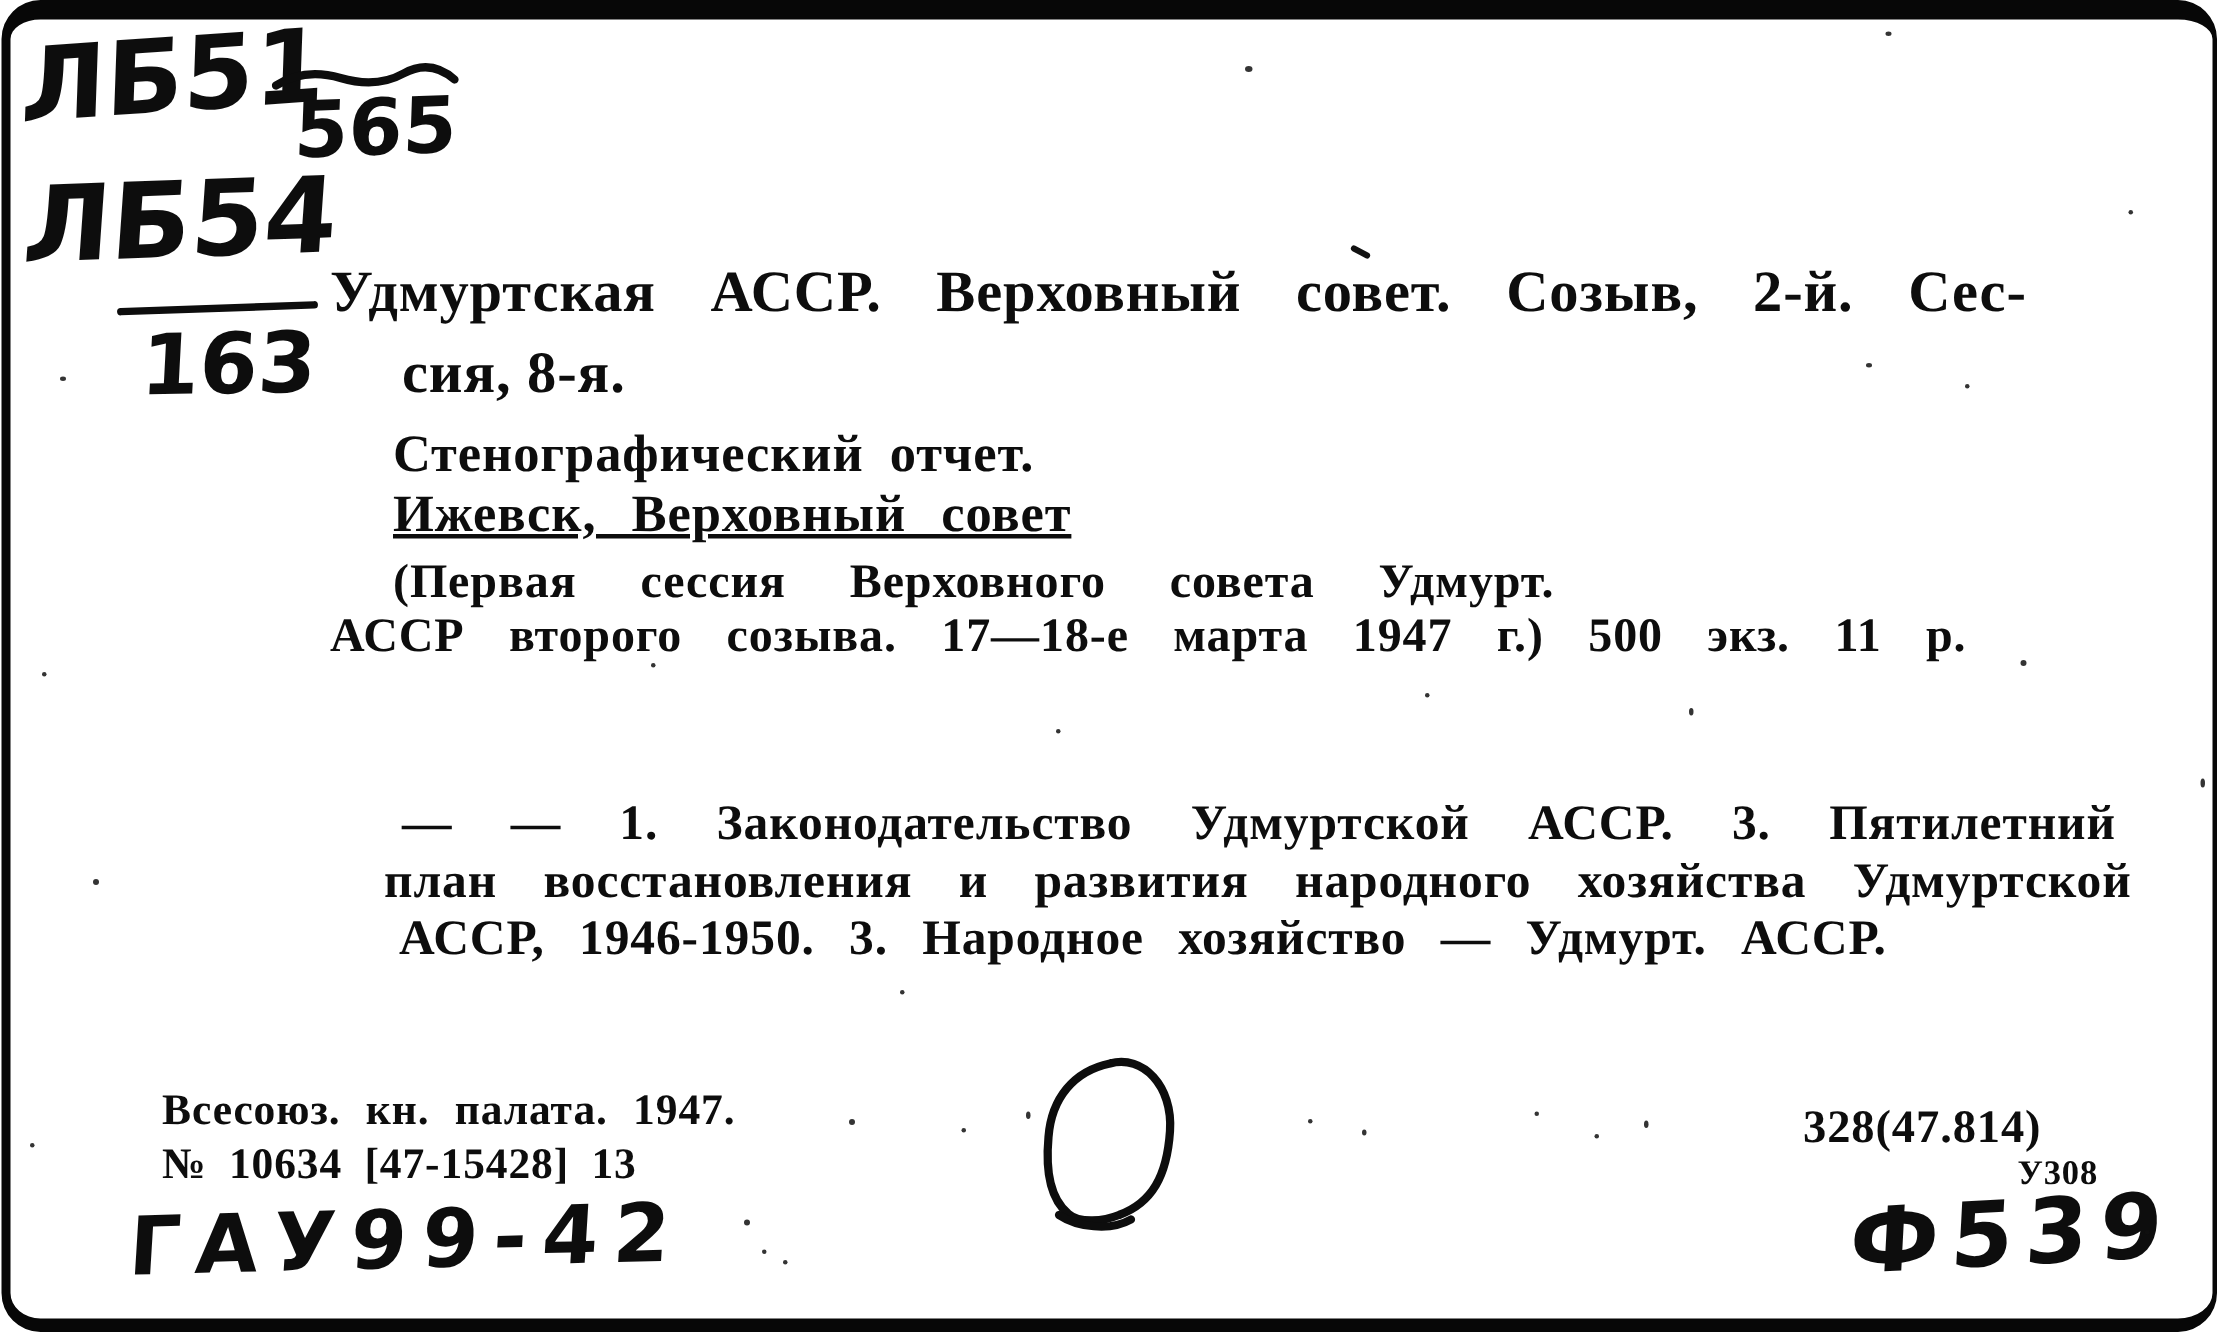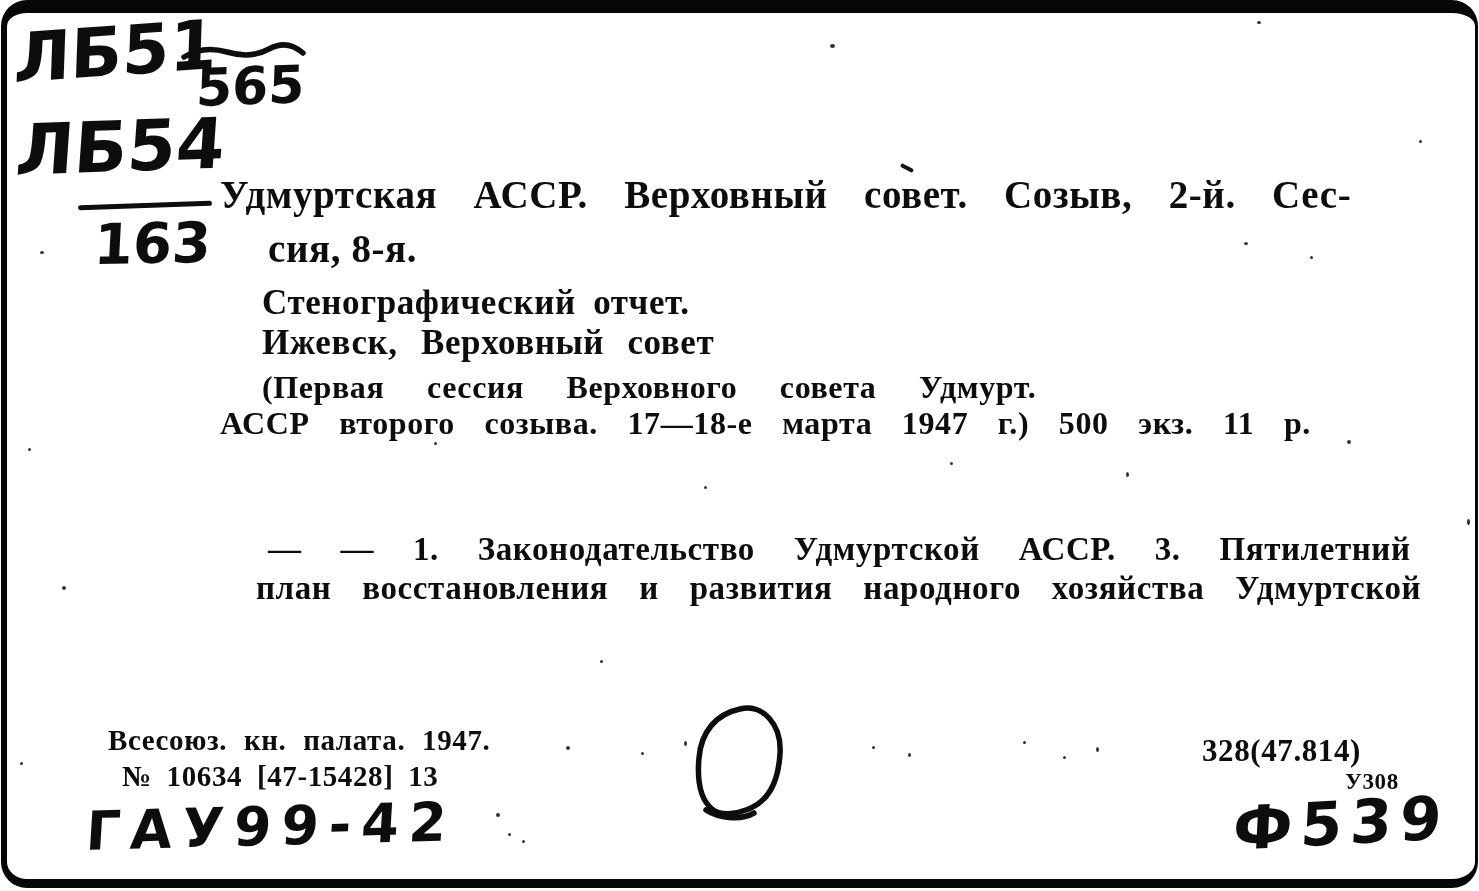--- a/index.html
+++ b/index.html
@@ -36,33 +36,34 @@
   <div class="hand" style="left:16px;top:112px;font-size:70px;transform:rotate(-2deg) skewX(-6deg);">ЛБ54</div>
   <div style="position:absolute;left:78px;top:203px;width:134px;height:5px;background:#0d0d0d;
               transform:rotate(-2deg);border-radius:3px;"></div>
   <div class="hand" style="left:94px;top:216px;font-size:56px;transform:rotate(-1deg) skewX(-4deg);">163</div>
 
   <div class="print" style="left:220px;top:172px;font-size:39px;word-spacing:26px;">Удмуртская АССР. Верховный совет. Созыв, 2-й. Сес-</div>
   <div class="print" style="left:268px;top:226px;font-size:39px;">сия, 8-я.</div>
 
   <div class="print flexline" style="left:262px;top:283px;width:1130px;font-size:35px;">
     <span style="word-spacing:8px;">Стенографический отчет.</span>
-    <span style="word-spacing:14px;">Ижевск, Верховный совет</span>
+    <span style="word-spacing:14px;text-decoration:underline;">Ижевск, Верховный совет</span>
   </div>
 
   <div class="print flexline" style="left:262px;top:369px;width:1128px;font-size:32px;">
     <span style="word-spacing:34px;">(Первая сессия Верховного совета Удмурт.</span>
   </div>
   <div class="print" style="left:220px;top:405px;font-size:32px;word-spacing:21px;">АССР второго созыва. 17—18-е марта 1947 г.) 500 экз. 11 р.</div>
 
   <div class="print" style="left:268px;top:531px;font-size:33px;word-spacing:30px;">— — 1. Законодательство Удмуртской АССР. 3. Пятилетний</div>
   <div class="print" style="left:256px;top:570px;font-size:33px;word-spacing:22px;">план восстановления и развития народного хозяйства Удмуртской</div>
+  <div class="print" style="left:266px;top:608px;font-size:33px;word-spacing:14px;">АССР, 1946-1950. 3. Народное хозяйство — Удмурт. АССР.</div>
 
   <div class="print" style="left:108px;top:724px;font-size:29px;word-spacing:9px;">Всесоюз. кн. палата. 1947.</div>
-  <div class="print" style="left:108px;top:760px;font-size:29px;word-spacing:7px;margin-left:14px;">№ 10634 [47-15428] 13</div>
+  <div class="print" style="left:108px;top:760px;font-size:29px;word-spacing:7px;">№ 10634 [47-15428] 13</div>
 
   <div class="print" style="left:1202px;top:733px;font-size:31px;">328(47.814)</div>
   <div class="print" style="left:1307px;top:769px;font-size:23px;margin-left:38px;">У308</div>
 
   <div class="hand" style="left:86px;top:800px;font-size:54px;letter-spacing:10px;
               transform:rotate(-1.5deg) skewX(-5deg);">ГАУ99-42</div>
   <div class="hand" style="left:1233px;top:793px;font-size:60px;letter-spacing:8px;
               transform:rotate(-3deg) skewX(-6deg);">Ф539</div>
 
   <div style="position:absolute;left:692px;top:702px;">

